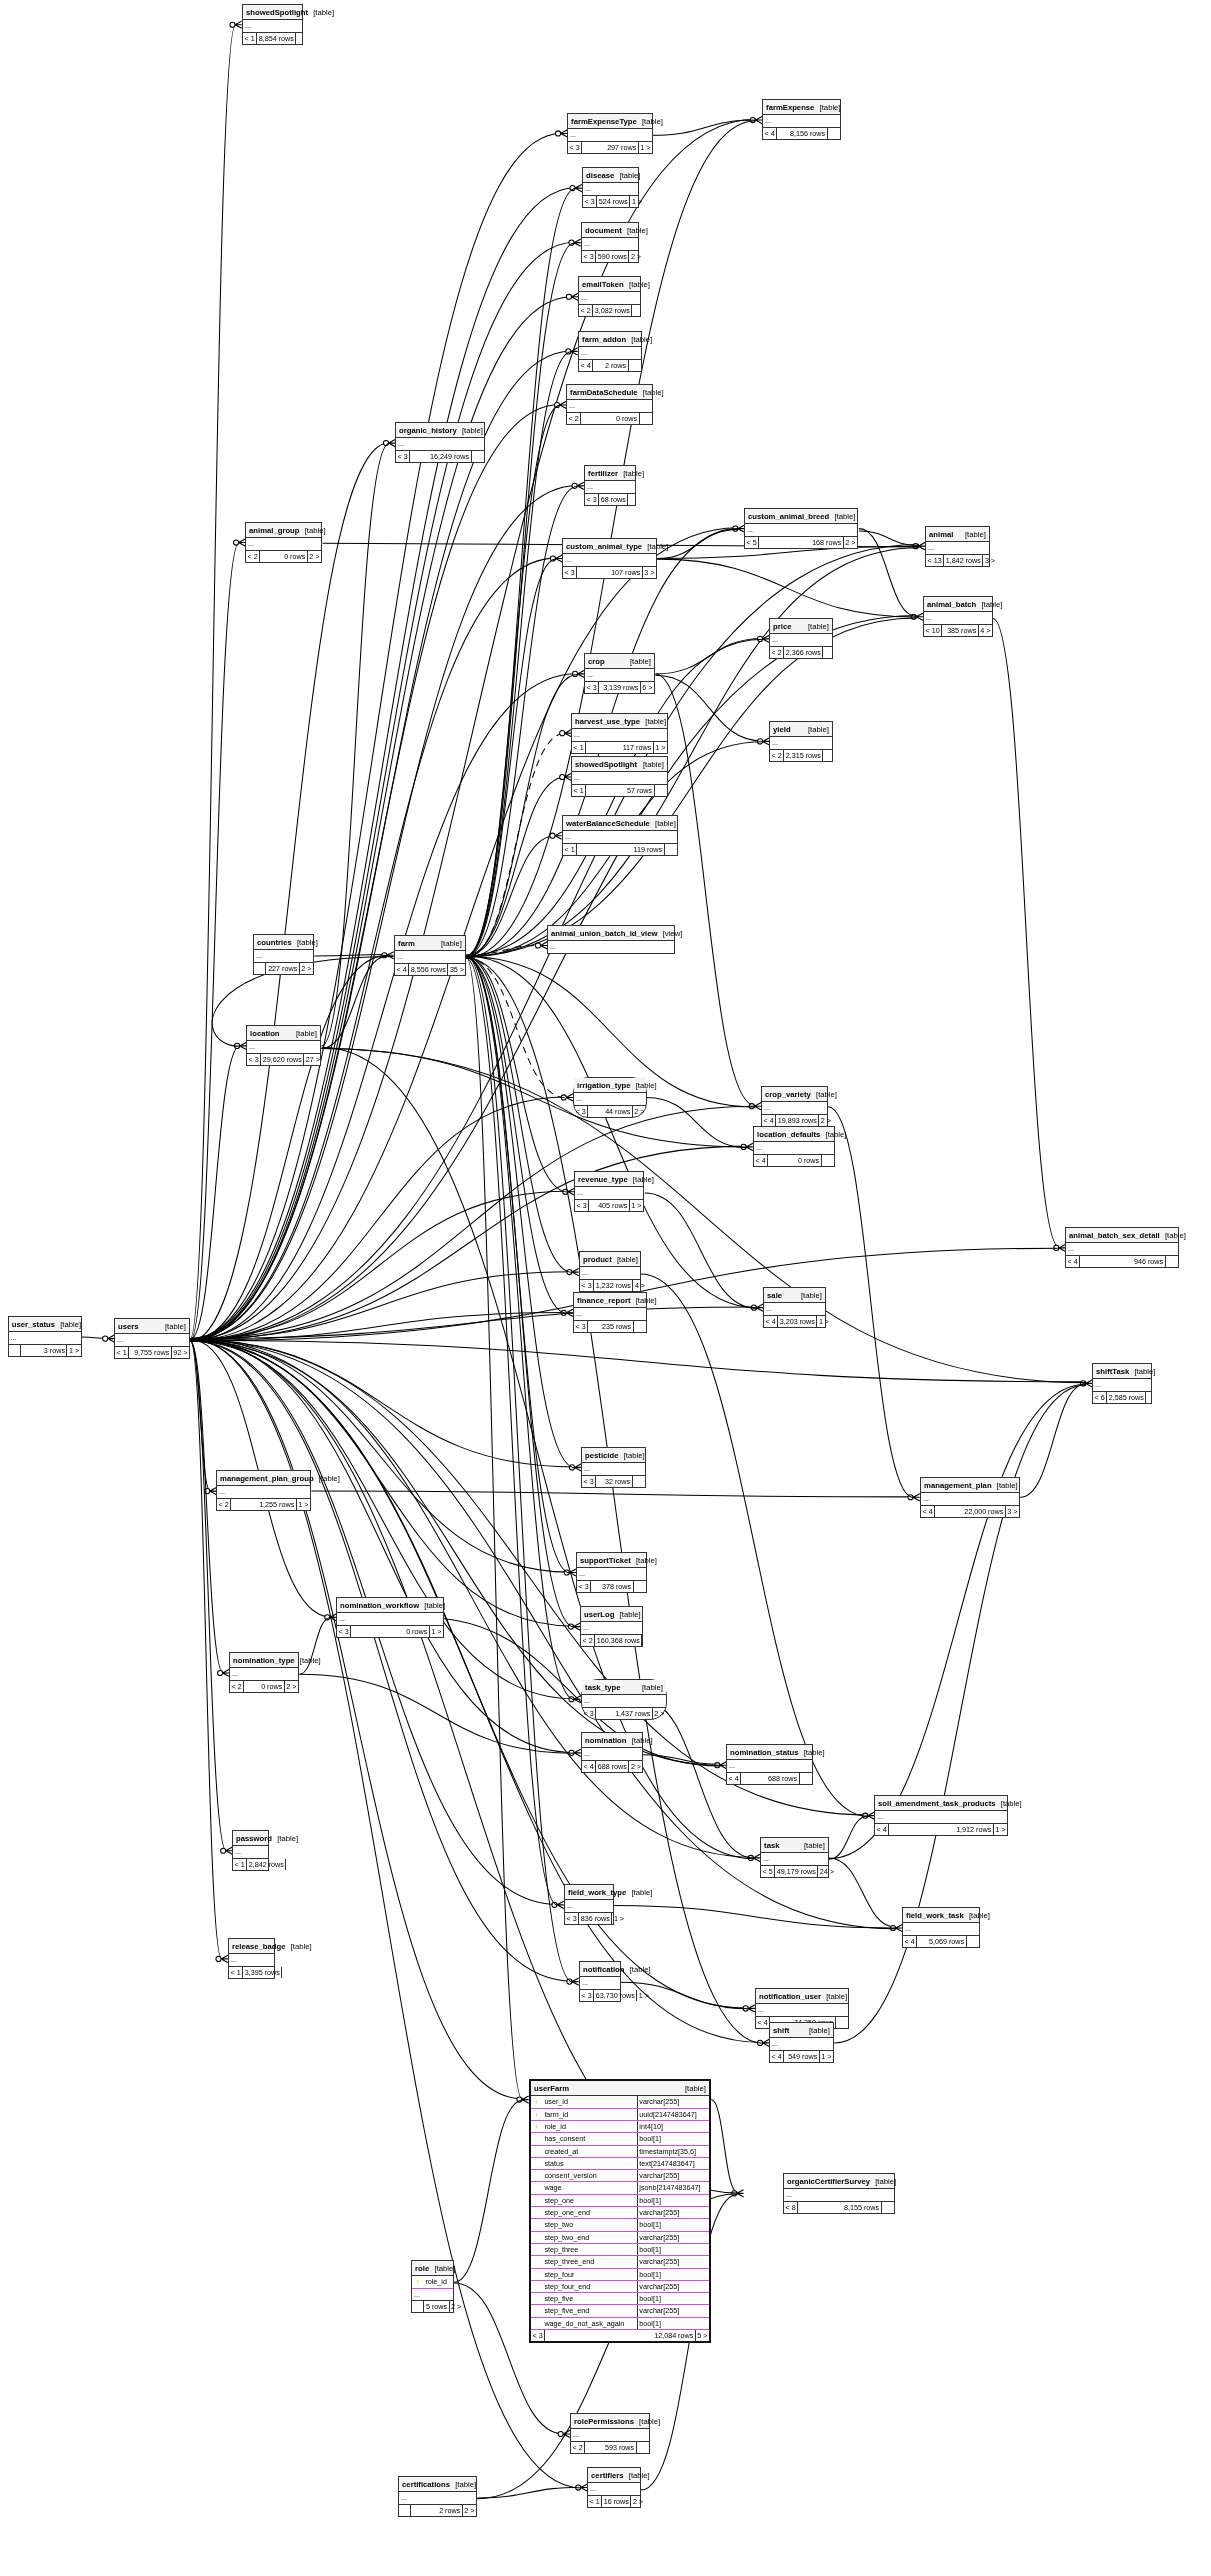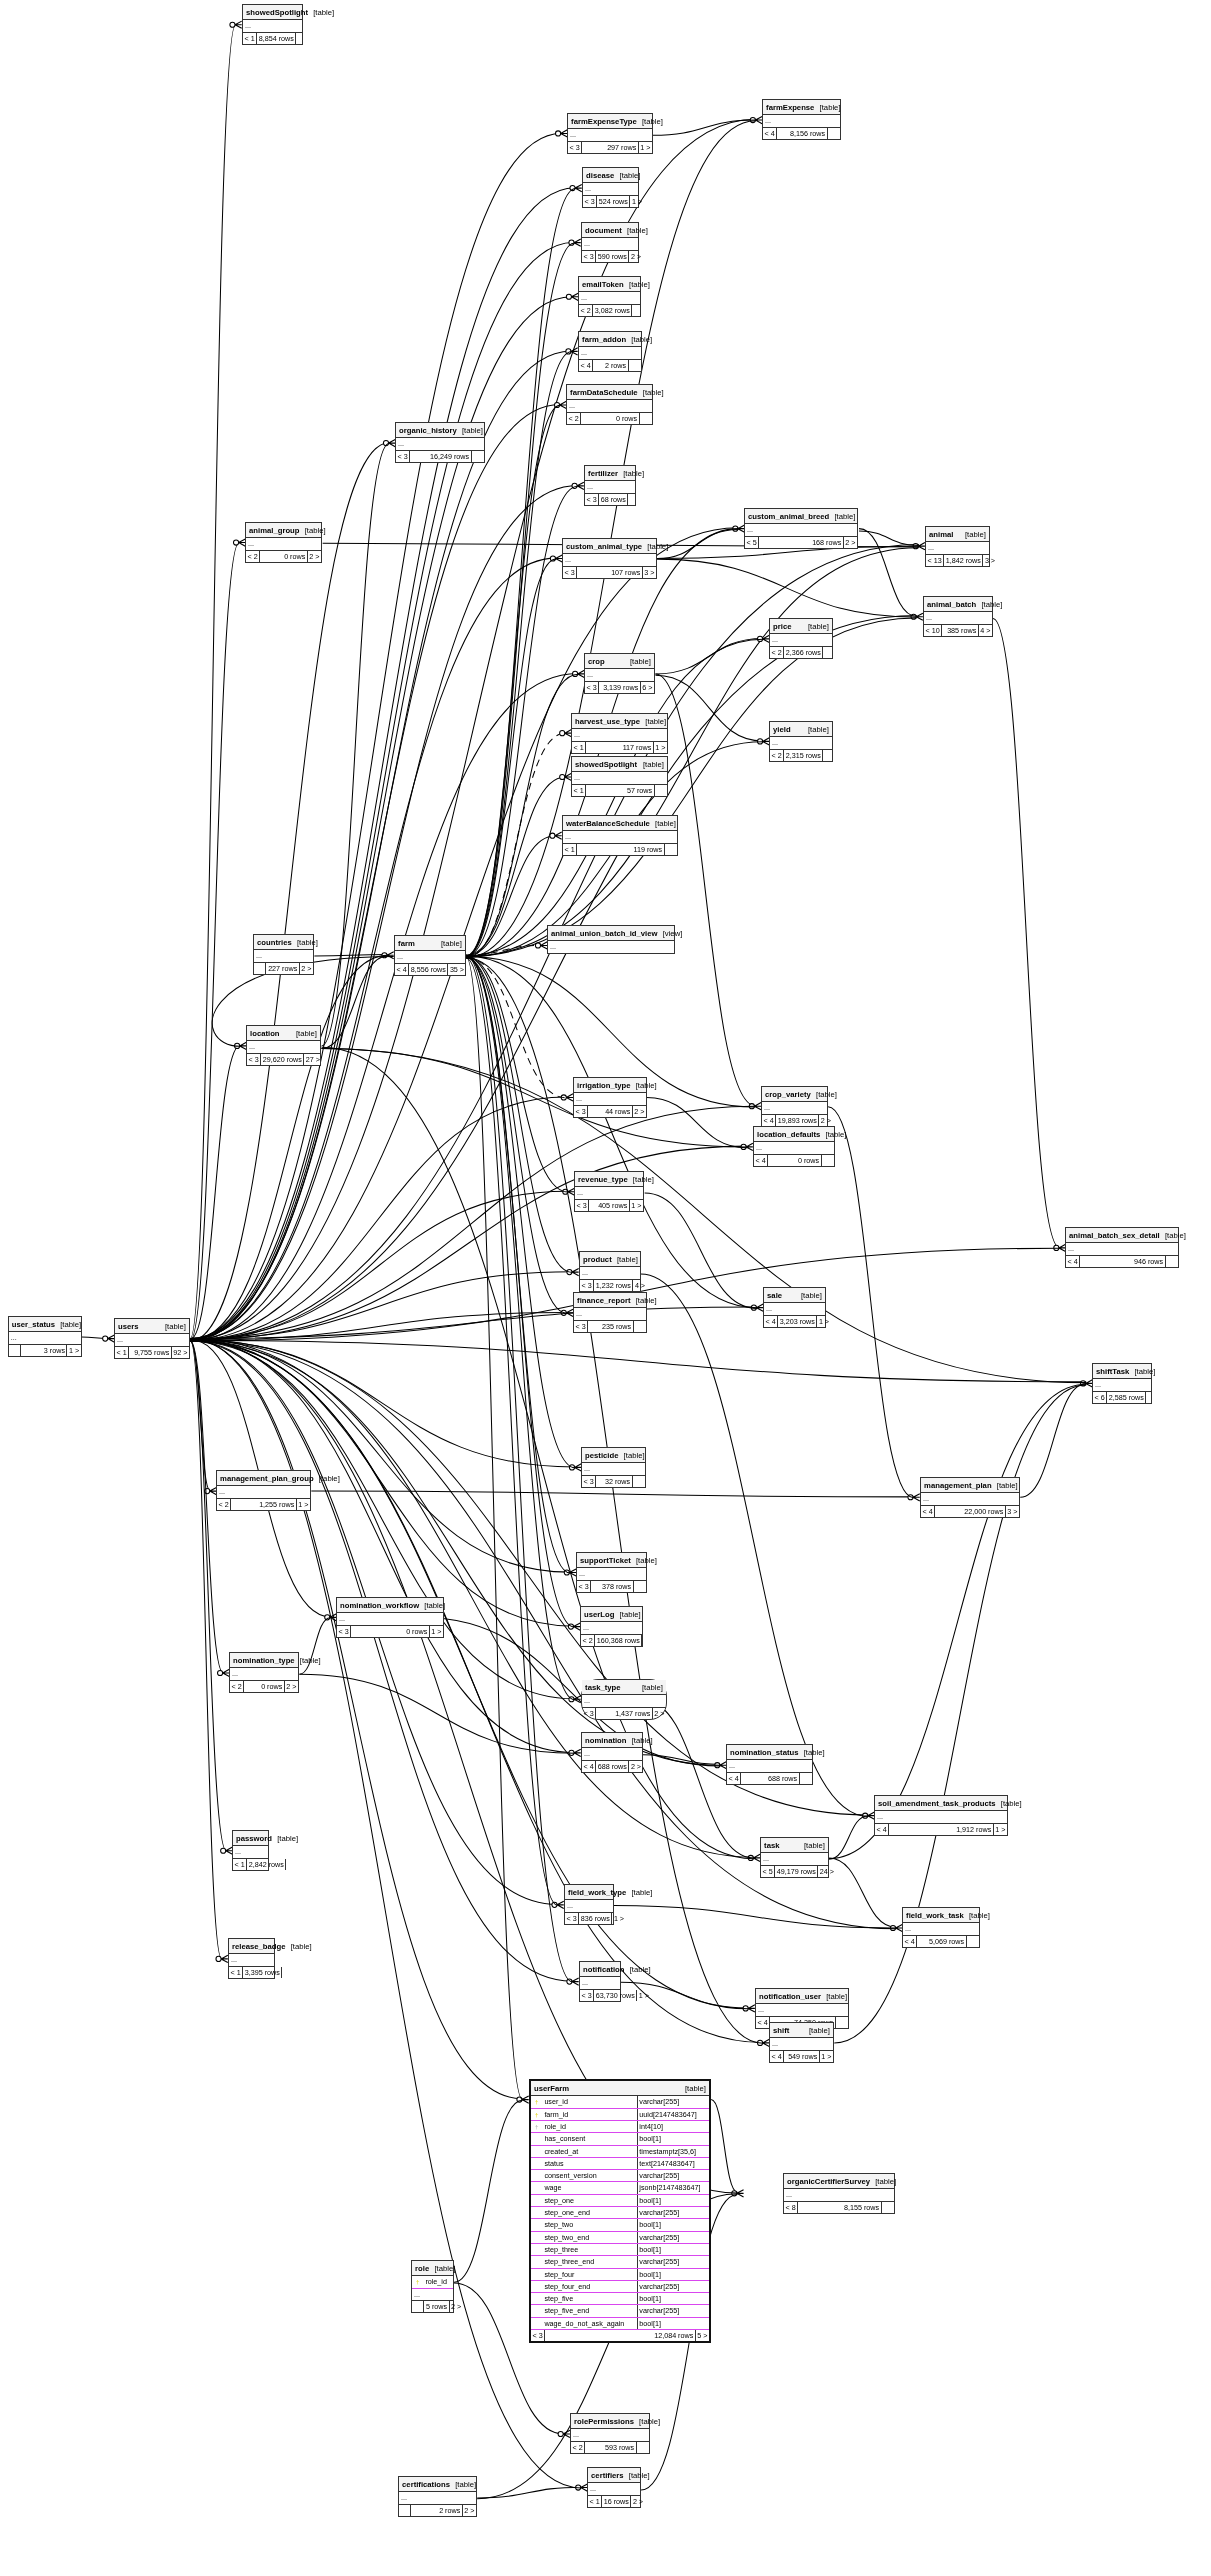--- a/index.html
+++ b/index.html
@@ -561,21 +561,21 @@
         <span class="nm">location</span>
         <span class="kd">[table]</span>
       </div>
       <div class="dots">...</div>
       <div class="foot">
         <span class="pa">&lt; 3</span>
         <span class="rw">29,620 rows</span>
         <span class="ch">27 &gt;</span>
       </div>
     </div>
-    <div class="tbl" id="tbl-irrigation_type" style="left: 573px; top: 1077px; width: 74px;">
+    <div class="tbl" id="tbl-irrigation_type" style="left: 573px; top: 1077px; width: 74px; border-radius: 15px;">
       <div class="hdr">
         <span class="nm">irrigation_type</span>
         <span class="kd">[table]</span>
       </div>
       <div class="dots">...</div>
       <div class="foot">
         <span class="pa">&lt; 3</span>
         <span class="rw">44 rows</span>
         <span class="ch">2 &gt;</span>
       </div>

